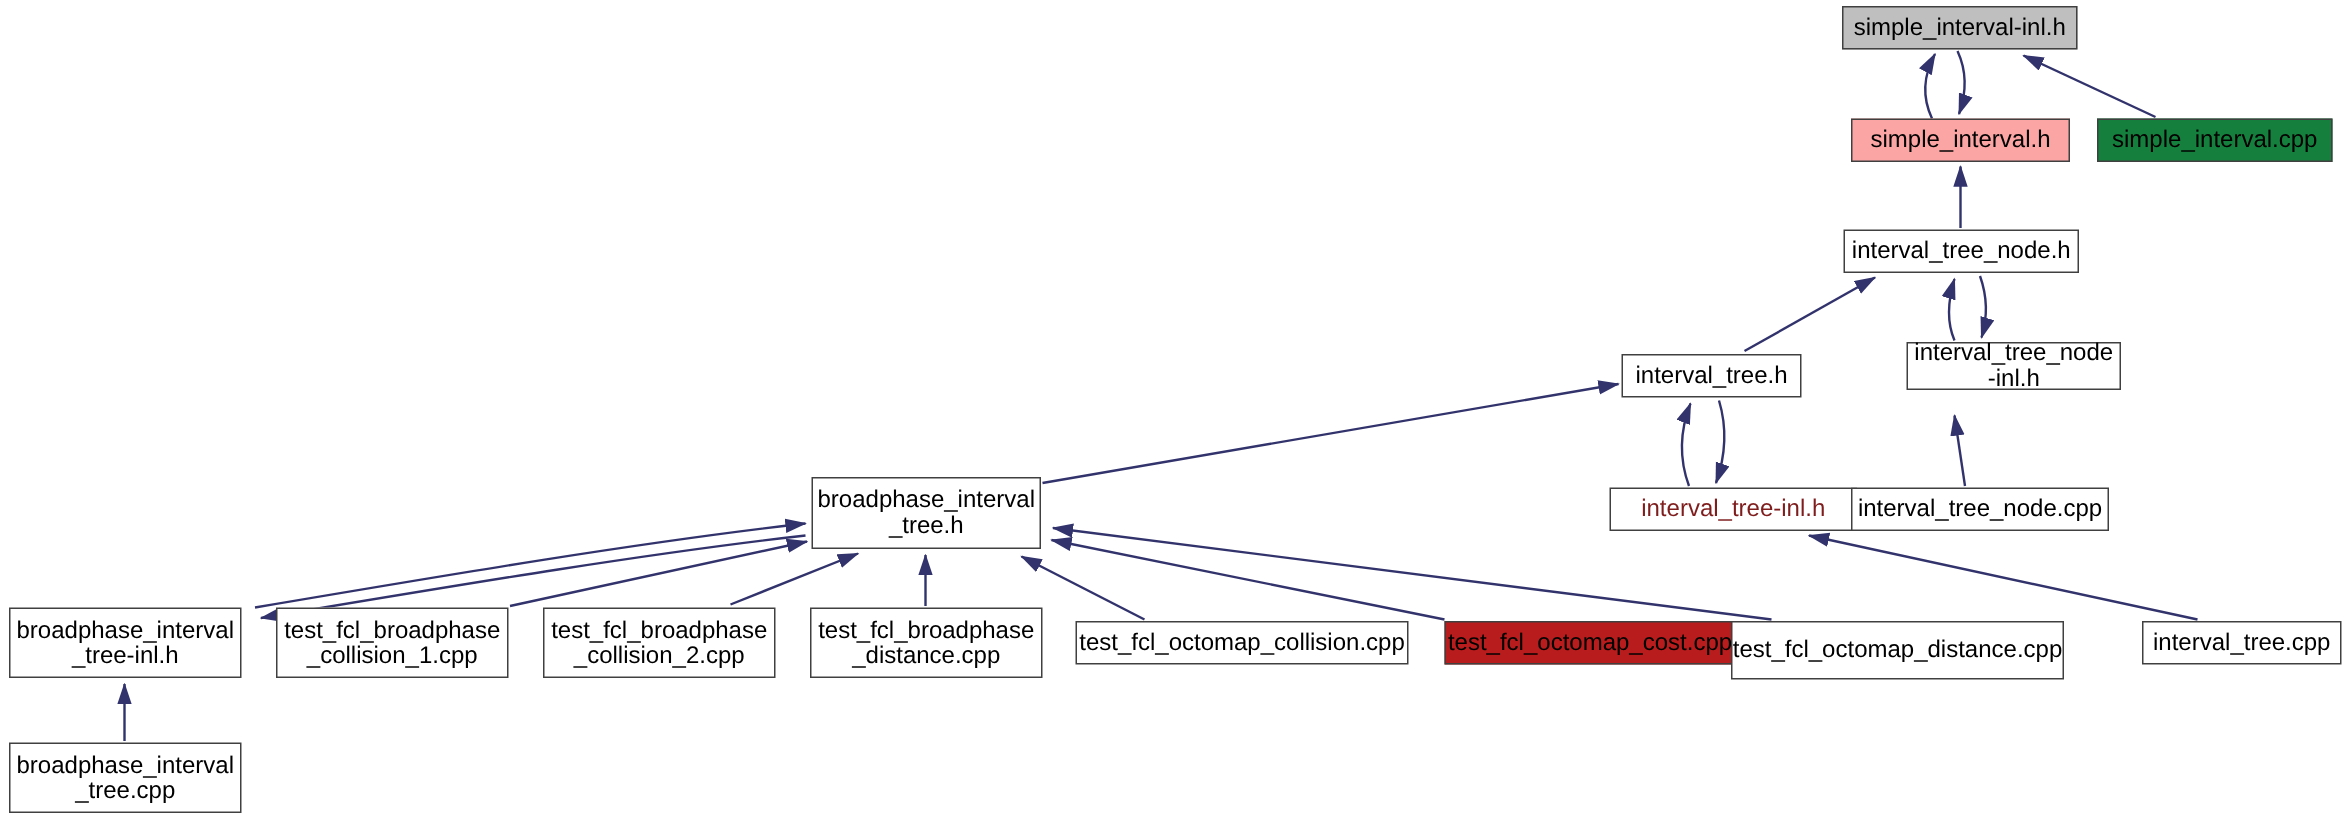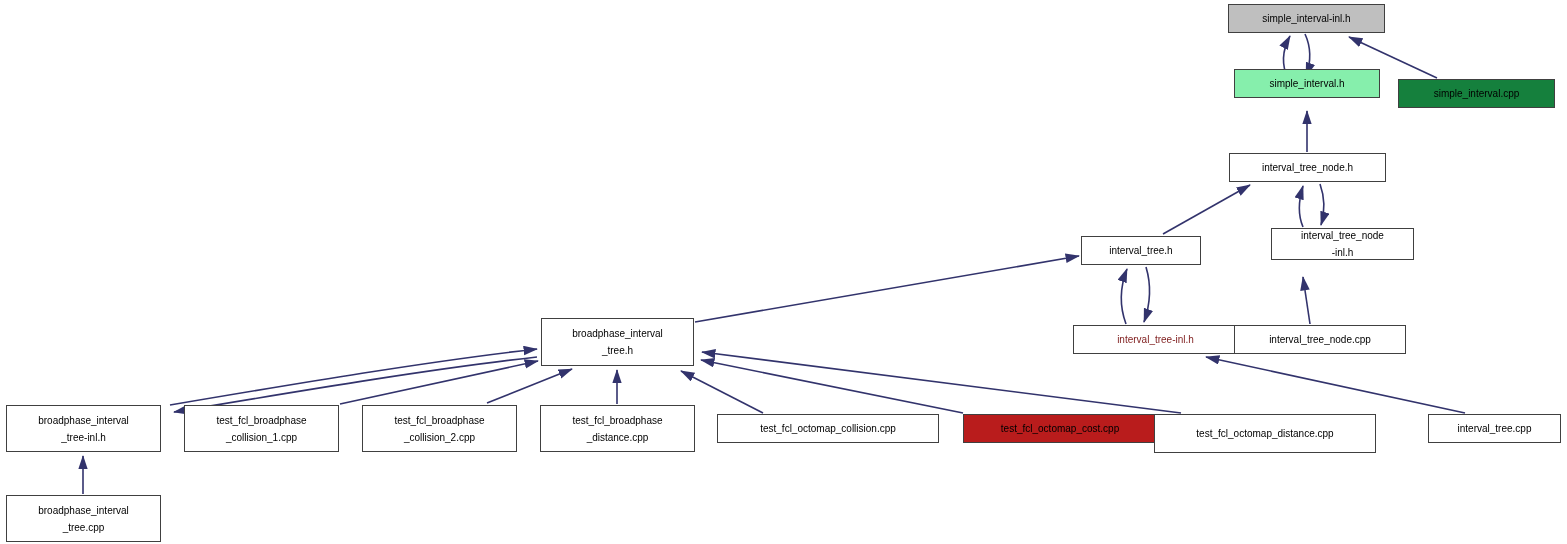--- a/index.html
+++ b/index.html
@@ -27,21 +27,21 @@
   .node {
     position: absolute;
     box-sizing: border-box;
     display: flex;
     align-items: center;
     justify-content: center;
     text-align: center;
     border: 1px solid #404040;
     background: #ffffff;
     color: #000000;
-    font-size: 10px;
+    font-size: 16px;
     line-height: 17px;
     white-space: pre-line;
     letter-spacing: 0px;
     z-index: 5;
   }
   .node.highlight {
     background: #bfbfbf;
     border: 1px solid #404040;
   }
   .node-label {
@@ -103,21 +103,21 @@
       <path d="M963,413 L701,360" stroke="#32336c"></path>
 
       <path d="M1181,413 L702,352" stroke="#32336c"></path>
 
       <path d="M83,494 L83,456" stroke="#32336c"></path>
     </g>
   </svg>
 
   <div id="node-layer">
       <div class="node highlight" style="left: 1228px; top: 4px; width: 157px; height: 29px; border-color: rgb(64, 64, 64); color: rgb(0, 0, 0); background: rgb(191, 191, 191);"><span class="node-label">simple_interval-inl.h</span></div>
-      <div class="node" style="left: 1234px; top: 69px; width: 146px; height: 29px; border-color: rgb(64, 64, 64); color: rgb(0, 0, 0); background: #86efac;"><span class="node-label">simple_interval.h</span></div>
+      <div class="node" style="left: 1234px; top: 79px; width: 146px; height: 29px; border-color: rgb(64, 64, 64); color: rgb(0, 0, 0); background: #fca5a5;"><span class="node-label">simple_interval.h</span></div>
       <div class="node" style="left: 1398px; top: 79px; width: 157px; height: 29px; border-color: rgb(64, 64, 64); color: rgb(0, 0, 0); background: #15803d;"><span class="node-label">simple_interval.cpp</span></div>
       <div class="node" style="left: 1229px; top: 153px; width: 157px; height: 29px; border-color: rgb(64, 64, 64); color: rgb(0, 0, 0); background: rgb(255, 255, 255);"><span class="node-label">interval_tree_node.h</span></div>
       <div class="node" style="left: 1236px; top: 228px; width: 143px; height: 32px; border-color: rgb(64, 64, 64); color: rgb(0, 0, 0); background: rgb(255, 255, 255); margin-left: 35px;"><span class="node-label">interval_tree_node
 -inl.h</span></div>
       <div class="node" style="left: 1081px; top: 236px; width: 120px; height: 29px; border-color: rgb(64, 64, 64); color: rgb(0, 0, 0); background: rgb(255, 255, 255);"><span class="node-label">interval_tree.h</span></div>
       <div class="node" style="left: 1073px; top: 325px; width: 165px; height: 29px; border-color: rgb(64, 64, 64); color: #7f1d1d; background: rgb(255, 255, 255);"><span class="node-label">interval_tree-inl.h</span></div>
       <div class="node" style="left: 1234px; top: 325px; width: 172px; height: 29px; border-color: rgb(64, 64, 64); color: rgb(0, 0, 0); background: rgb(255, 255, 255);"><span class="node-label">interval_tree_node.cpp</span></div>
       <div class="node" style="left: 541px; top: 318px; width: 153px; height: 48px; border-color: rgb(64, 64, 64); color: rgb(0, 0, 0); background: rgb(255, 255, 255);"><span class="node-label">broadphase_interval
 _tree.h</span></div>
       <div class="node" style="left: 6px; top: 405px; width: 155px; height: 47px; border-color: rgb(64, 64, 64); color: rgb(0, 0, 0); background: rgb(255, 255, 255);"><span class="node-label">broadphase_interval

